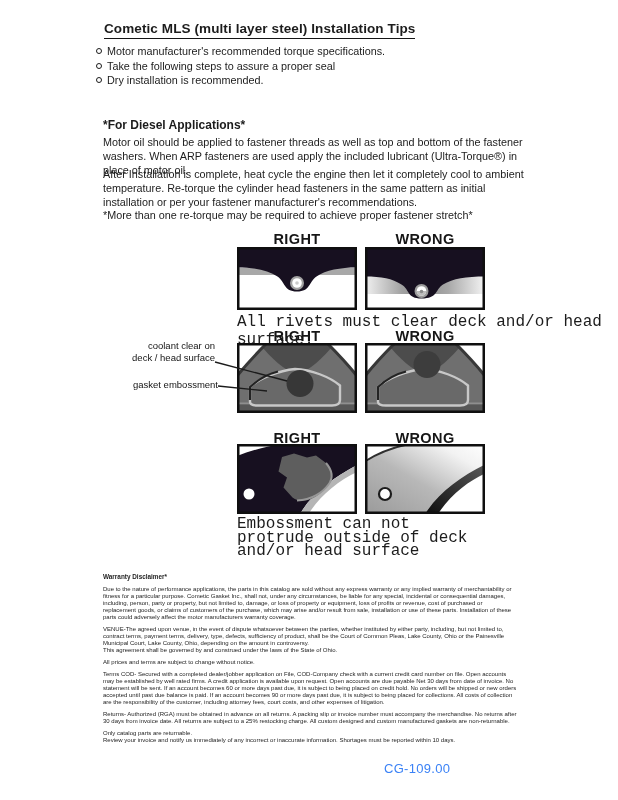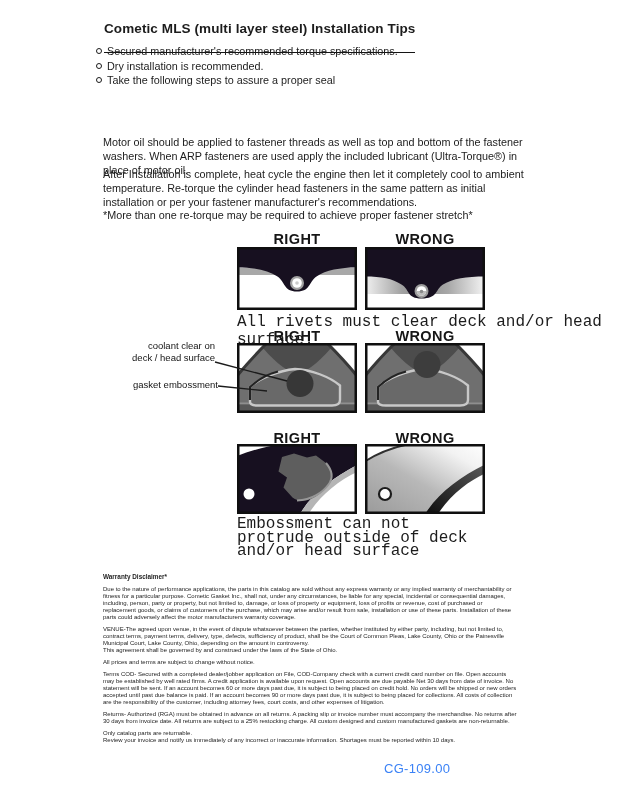--- a/index.html
+++ b/index.html
@@ -5,21 +5,21 @@
   html,body { margin:0; padding:0; background:#ffffff; }
   .page {
     position:relative; width:618px; height:800px; background:#ffffff;
     font-family:"Liberation Sans", sans-serif; color:#1c1c1c; overflow:hidden;
   }
   .abs { position:absolute; }
 
   
   .title {
     left:104px; top:21px; font-size:13.5px; font-weight:bold;
-    border-bottom:1.6px solid #141414; padding-bottom:16px; letter-spacing:0.1px;
+    border-bottom:1.6px solid #141414; padding-bottom:2px; letter-spacing:0.1px;
   }
 
   
   .tips { left:96px; top:44px; width:480px; font-size:10.8px; line-height:14.6px; }
   .tips ul { margin:0; padding:0; list-style:none; }
   .l1 > li { position:relative; padding-left:11px; }
   .l1 > li::before {
     content:""; position:absolute; left:0; top:4.2px; width:4px; height:4px;
     border:1px solid #1c1c1c; border-radius:50%;
   }
@@ -72,26 +72,27 @@
 </style>
 </head>
 <body>
 
 <div class="page">
 
   <div class="abs title">Cometic MLS (multi layer steel) Installation Tips</div>
 
   <div class="abs tips">
     <ul class="l1">
-      <li>Secured manufacturer's recommended torque specifications.</li>
+      <li>Motor manufacturer's recommended torque specifications.</li>
+      <li>Take the following steps to assure a proper seal</li>
       <li>Dry installation is recommended.</li>
-      <li>Take the following steps to assure a proper seal</li>
     </ul>
   </div>
 
+  <div class="abs diesel-h">*For Diesel Applications*</div>
   <div class="abs para p1">Motor oil should be applied to fastener threads as well as top and bottom of the fastener washers. When ARP fasteners are used apply the included lubricant (Ultra-Torque®) in place of motor oil.</div>
   <div class="abs para p2">After Installation is complete, heat cycle the engine then let it completely cool to ambient temperature. Re-torque the cylinder head fasteners in the same pattern as initial installation or per your fastener manufacturer's recommendations.</div>
   <div class="abs para note">*More than one re-torque may be required to achieve proper fastener stretch*</div>
 
   <div class="abs hdr-row fig1-h">
     <span>RIGHT</span>
     <span>WRONG</span>
   </div>
   <div class="abs panel-row fig1-p">
     <svg width="120" height="63" viewBox="0 0 120 63">

